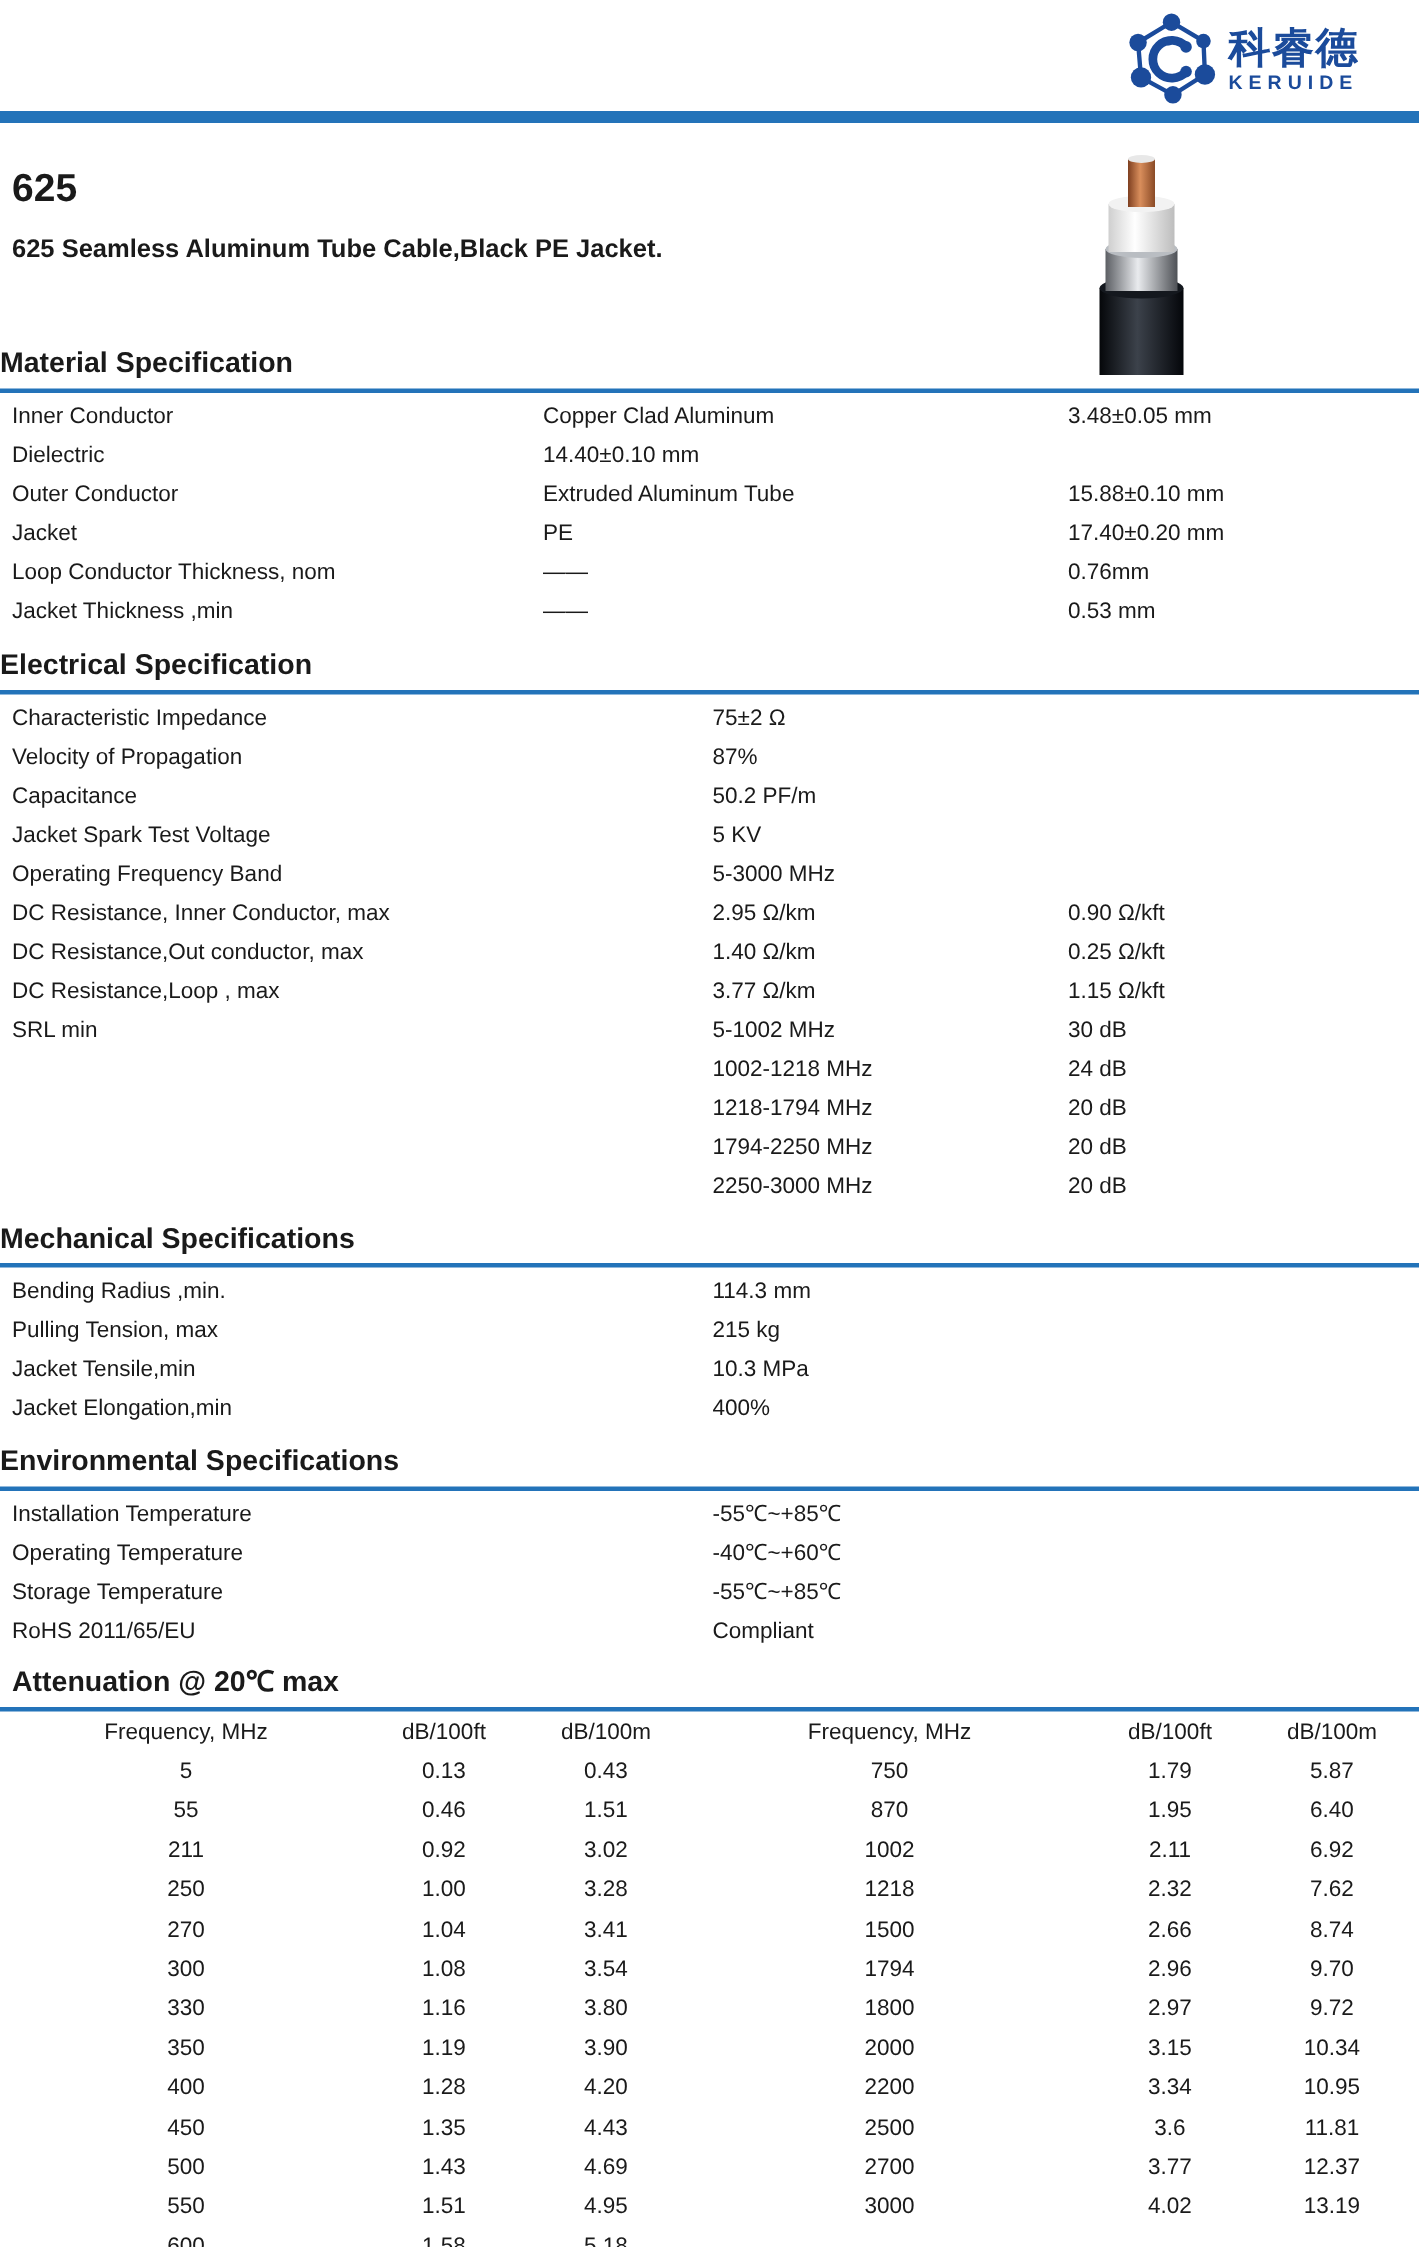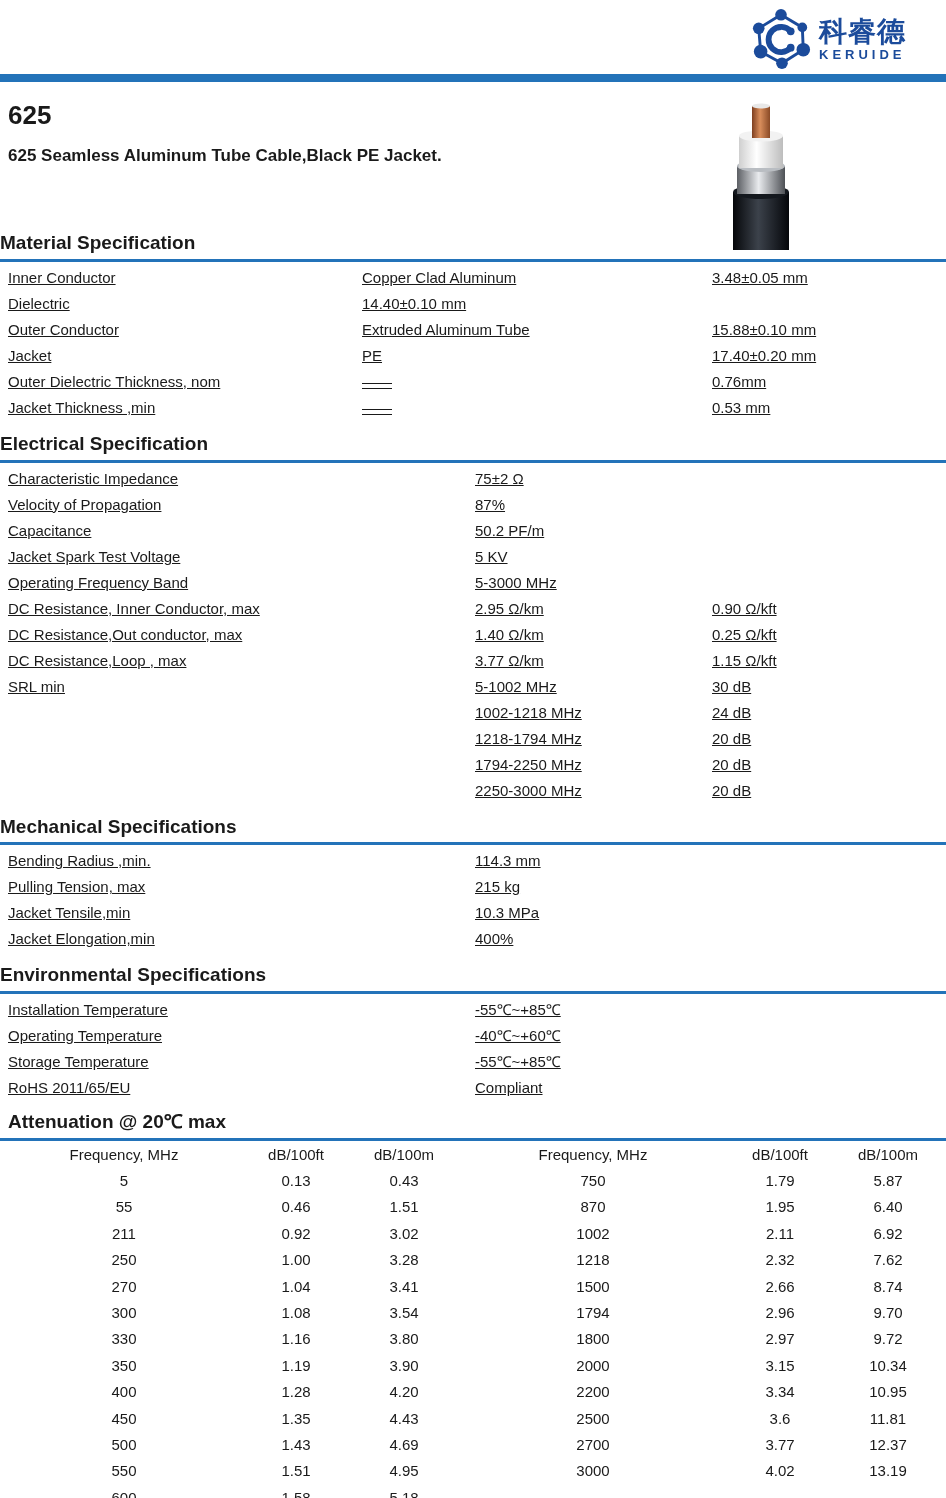--- a/index.html
+++ b/index.html
@@ -12,33 +12,33 @@
   }
   
   .header { height:74px; display:flex; justify-content:flex-end; align-items:center; padding:8px 40px 4px 12px; }
   .logo { display:flex; align-items:center; gap:6px; }
   .logo-mark { width:64px; height:62px; }
   .logo-text { display:flex; flex-direction:column; line-height:1; }
   .logo-cn { font-size:28px; font-weight:bold; color:var(--navy); letter-spacing:1px; }
   .logo-en { font-size:13px; font-weight:bold; color:var(--navy); letter-spacing:4px; margin-top:2px; }
   .top-band { height:8px; background:var(--accent); }
   
-  .title-block { padding:18px 8px 0 8px; height:64px; }
+  .title-block { padding:28px 8px 0 8px; height:64px; }
   .product-code { font-size:26px; font-weight:bold; margin:0; line-height:1.2; }
   .product-subtitle { font-size:17px; font-weight:bold; margin:15px 0 0 0; }
   
   .cable-figure { position:absolute; top:100px; right:156px; width:58px; height:150px; }
   
   .section { margin-top:10px; }
   .section.first { margin-top:86px; }
   .section-heading {
     font-size:19px; font-weight:bold; padding:0 0 4px 0;
     border-bottom:3px solid var(--accent); line-height:1.2;
   }
-  .spec-body { padding:3px 8px 2px 8px;text-decoration:underline; }
+  .spec-body { padding:3px 8px 2px 8px; }
   .spec-row { display:grid; }
   .cols-material .spec-row { grid-template-columns:354px 350px 1fr; }
   .cols-electrical .spec-row { grid-template-columns:467px 237px 1fr; }
   .cols-two .spec-row { grid-template-columns:467px 1fr; }
   .spec-cell { font-size:15px; line-height:26px; white-space:nowrap; overflow:hidden; }
   
   .att-section { margin-top:8px; }
   .att-heading {
     font-size:19px; font-weight:bold; padding:0 0 4px 8px;
     border-bottom:3px solid var(--accent); line-height:1.2;
@@ -150,21 +150,21 @@
           <div class="spec-cell c0">Outer Conductor</div>
           <div class="spec-cell c1">Extruded Aluminum Tube</div>
           <div class="spec-cell c2">15.88±0.10 mm</div>
         </div>
         <div class="spec-row">
           <div class="spec-cell c0">Jacket</div>
           <div class="spec-cell c1">PE</div>
           <div class="spec-cell c2">17.40±0.20 mm</div>
         </div>
         <div class="spec-row">
-          <div class="spec-cell c0">Outer Dielectric Thickness, nom</div>
+          <div class="spec-cell c0">Loop Conductor Thickness, nom</div>
           <div class="spec-cell c1">——</div>
           <div class="spec-cell c2">0.76mm</div>
         </div>
         <div class="spec-row">
           <div class="spec-cell c0">Jacket Thickness ,min</div>
           <div class="spec-cell c1">——</div>
           <div class="spec-cell c2">0.53 mm</div>
         </div>
       </div>
   </div>

